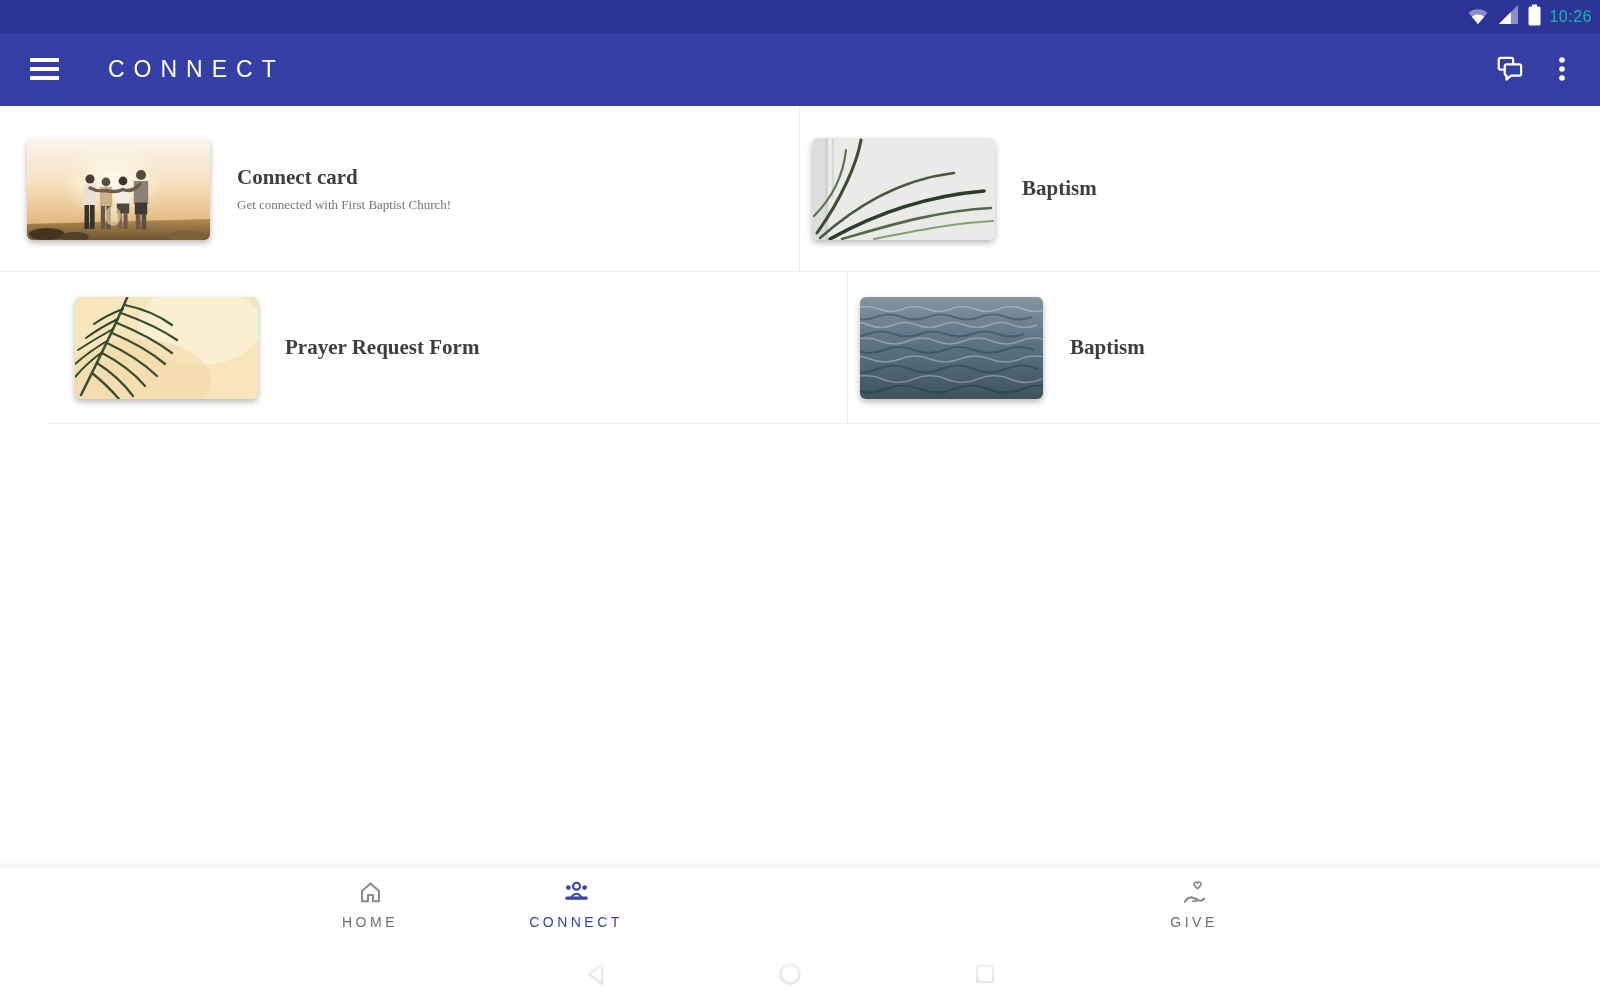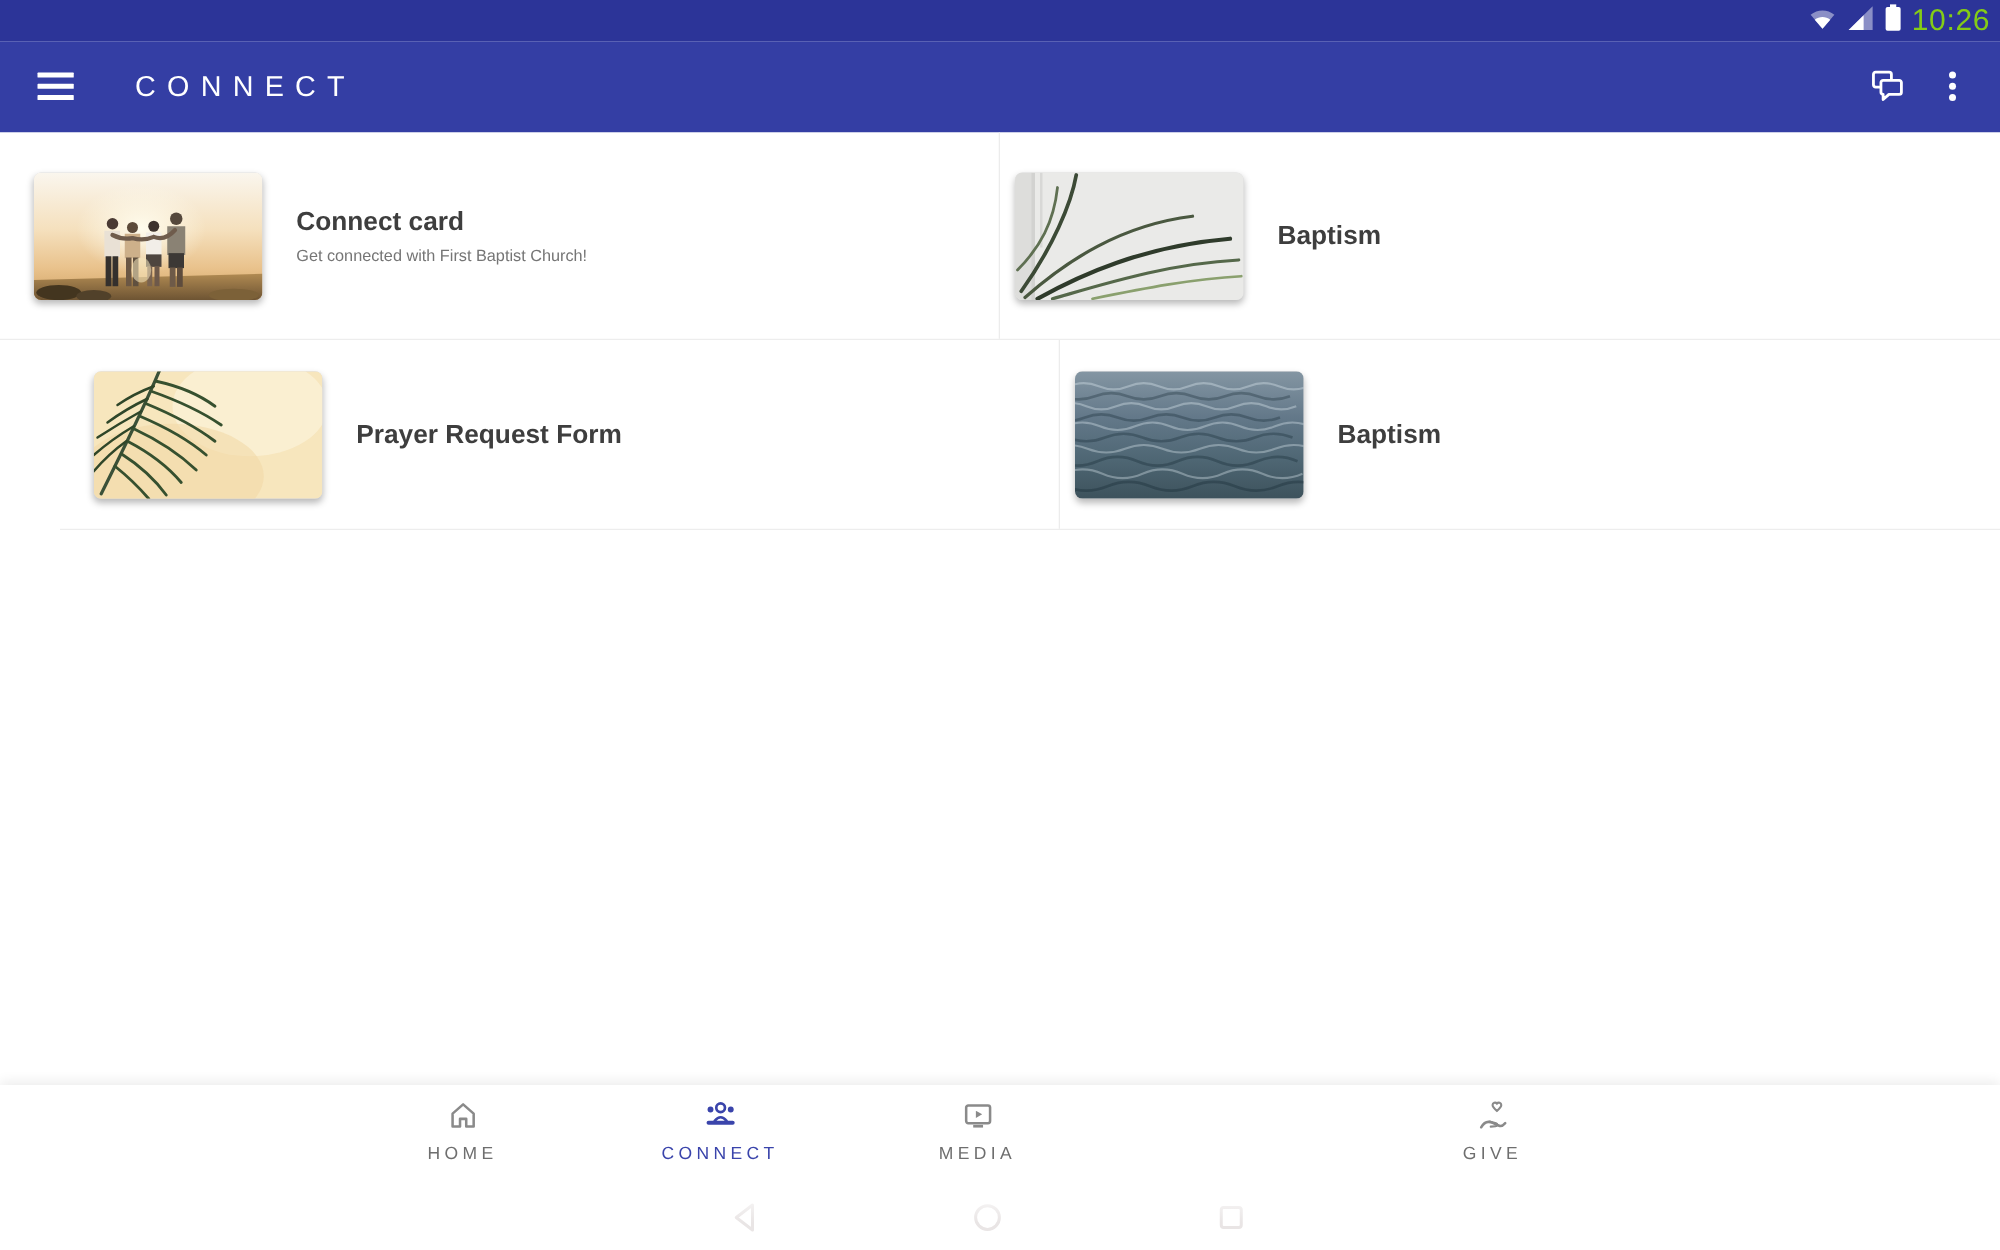--- a/index.html
+++ b/index.html
@@ -8,21 +8,21 @@
     position:relative; width:1600px; height:1000px; overflow:hidden;
     background:#ffffff; font-family:"Liberation Sans", sans-serif;
   }
 
   
   .status-bar {
     position:absolute; top:0; left:0; width:1600px; height:33px;
     background:#2C3498; display:flex; align-items:center; justify-content:flex-end;
     gap:7px; padding-right:8px; color:#fff;
   }
-  .status-time { font-size:24px; color:#84cc16; letter-spacing:0.5px; }
+  .status-time { font-size:16px; color:#14b8a6; letter-spacing:0.5px; }
 
   
   .app-bar {
     position:absolute; top:33px; left:0; width:1600px; height:73px;
     background:#343EA4;
   }
   .menu-btn {
     position:absolute; left:30px; top:21px; width:29px; height:30px;
     background:none; border:none; cursor:pointer; display:flex; flex-direction:column;
     justify-content:center; gap:5.5px;
@@ -31,21 +31,21 @@
   .app-title {
     position:absolute; left:108px; top:0; height:73px; display:flex; align-items:center;
     color:#fff; font-size:23px; font-weight:500; letter-spacing:9px;
   }
   .appbar-action { position:absolute; top:21px; background:none; border:none; cursor:pointer; }
   .action-forum { left:1495px; }
   .action-overflow { left:1552px; }
 
   
   .list { position:absolute; top:106px; left:0; width:1600px; }
-  .row { display:flex; border-bottom:1px solid #ededed; background:#fff; }
+  .row { display:flex; border-bottom:1px solid #ededed; background:#fff;font-family:Liberation Serif, serif; }
   .row1 { height:166px; }
   .row2 { height:152px;margin-left:48px; }
   .cell { display:flex; align-items:center; cursor:pointer; }
   .cell.left  { width:800px; border-right:1px solid #ececec; padding-left:27px; }
   .cell.right { flex:1; padding-left:12px; }
   .thumb {
     width:183px; height:102px; border-radius:6px; flex:none;
     box-shadow:0 3px 6px rgba(0,0,0,0.28); overflow:hidden; margin-right:27px;
     background:#ddd;
   }
@@ -299,30 +299,20 @@
           <circle cx="4.8" cy="7.6" r="2.1" fill="#3A44AB"></circle>
           <circle cx="19.2" cy="7.6" r="2.1" fill="#3A44AB"></circle>
           <circle cx="12" cy="6.4" r="3.1" fill="none" stroke="#3A44AB" stroke-width="1.9"></circle>
           <path d="M7.8,15.7 Q12,10.6 16.2,15.7" fill="none" stroke="#3A44AB" stroke-width="1.9" stroke-linecap="round"></path>
           <rect x="2" y="15.6" width="20" height="2.8" rx="1.4" fill="#3A44AB"></rect>
         </svg>
       </span>
       <span class="tab-label">CONNECT</span>
     </button>
 
-    <button class="tab tab-media">
-      <span>
-        <svg width="27" height="27" viewBox="0 0 24 24">
-          <rect x="3.5" y="4.8" width="17" height="12.6" rx="1.5" fill="none" stroke="#8a8a8a" stroke-width="1.8"></rect>
-          <path d="M10.4,8.6 L14.9,11.1 L10.4,13.7 Z" fill="#8a8a8a"></path>
-          <rect x="8.5" y="18.6" width="7" height="1.9" fill="#8a8a8a"></rect>
-        </svg>
-      </span>
-      <span class="tab-label">MEDIA</span>
-    </button>
 
 
     <button class="tab tab-give">
       <span>
         <svg width="27" height="27" viewBox="0 0 24 24" fill="none" stroke="#8a8a8a">
           <path d="M14.7,8.6 c-2,-1.6 -3.1,-2.8 -3.1,-4.1 a1.75,1.75 0 0 1 3.1,-1.1 a1.75,1.75 0 0 1 3.1,1.1 c0,1.3 -1.1,2.5 -3.1,4.1 Z" stroke-width="1.5"></path>
           <path d="M3.5,20.3 c2,-3.6 5.1,-4.6 8.2,-3.1 l4.6,2 c1.6,0.7 2.8,-0.2 4.3,-1.9" stroke-width="1.8" stroke-linecap="round"></path>
           <path d="M9.5,16.2 l4.6,1.3 c1.2,0.35 1,2 -0.4,2.1 l-3.4,0.2" stroke-width="1.5" stroke-linecap="round"></path>
         </svg>
       </span>

